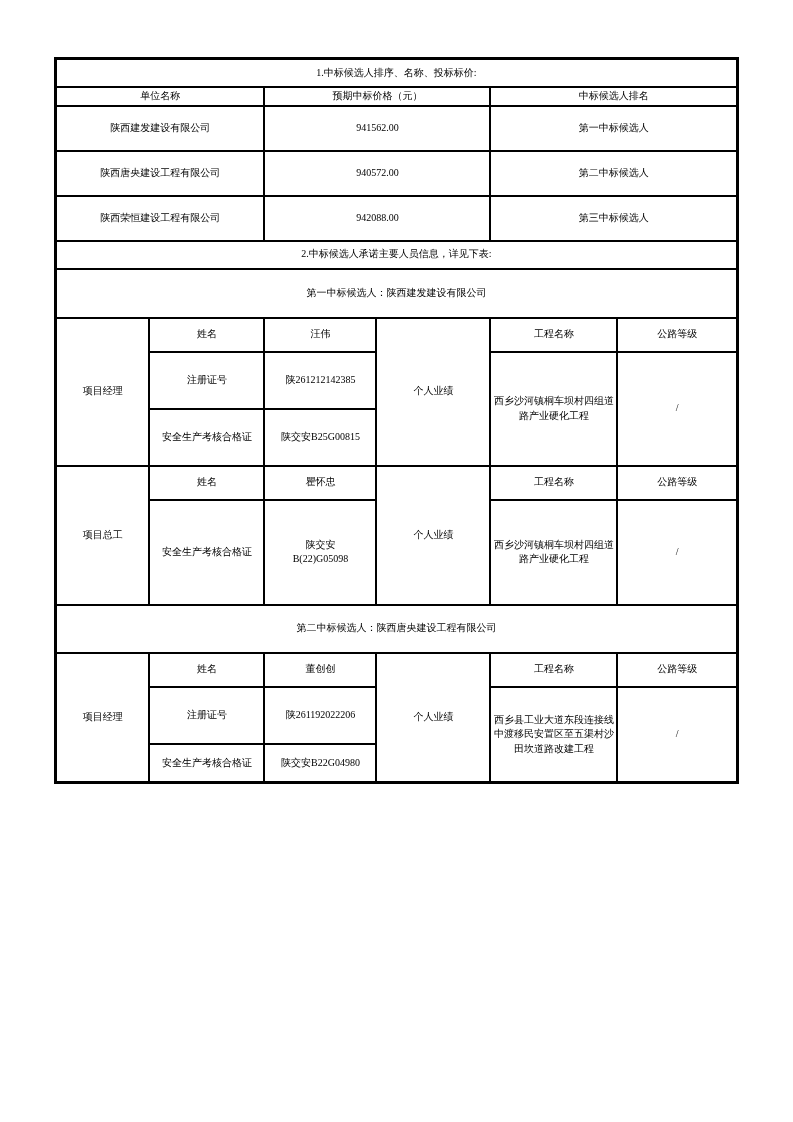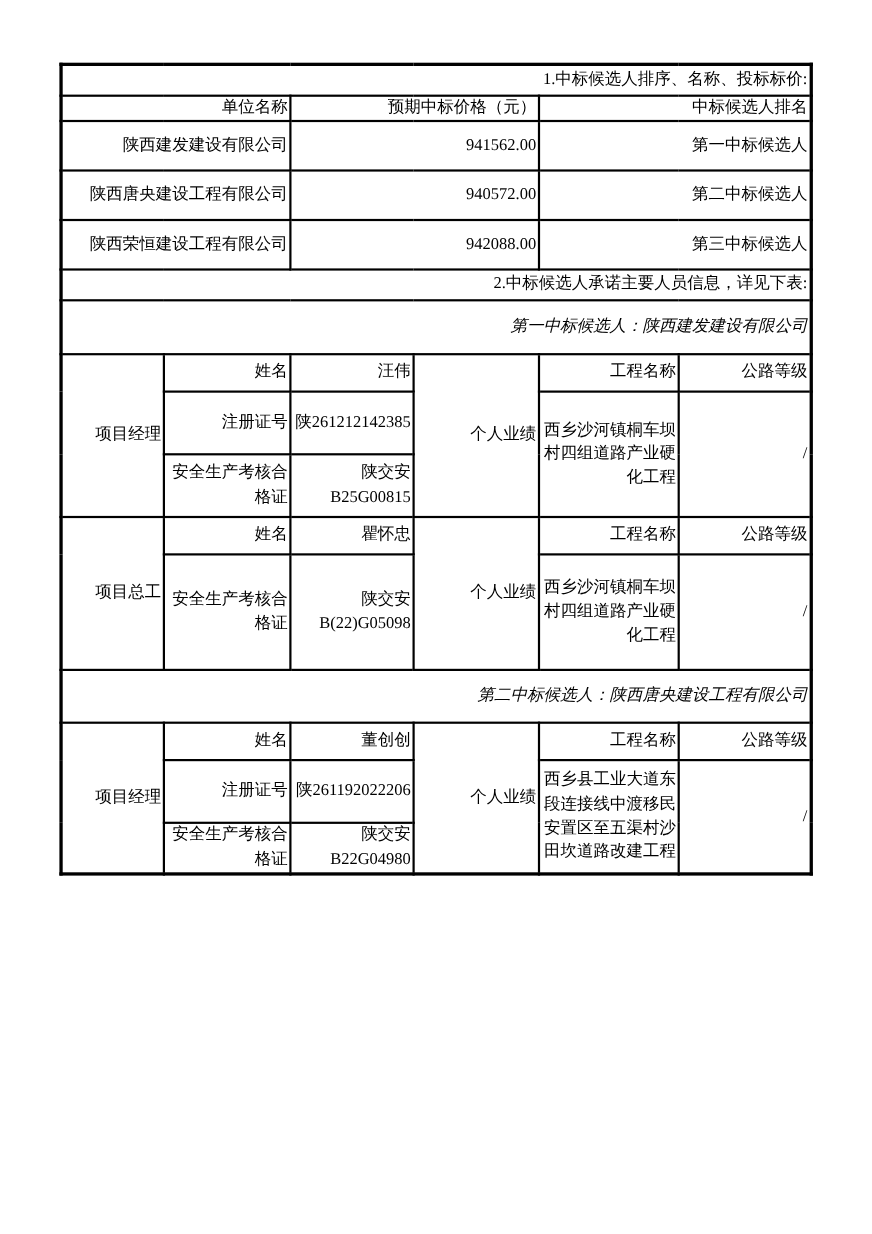--- a/index.html
+++ b/index.html
@@ -30,42 +30,42 @@
   }
   table.results {
     width: 682px;
     margin: 1px auto 0;
     border-collapse: collapse;
     table-layout: fixed;
     border: 3px solid #000;
   }
   table.results td {
     border: 2px solid #000;
-    text-align: right;
+    text-align: center;
     vertical-align: middle;
-    font-size: 15px;
+    font-size: 10px;
     line-height: 1.45;
     padding: 0 2px;
     overflow: hidden;
   }
   tr.h28 { height: 28px; }
   tr.h35 { height: 19px; }
   tr.h45 { height: 45px; }
   tr.h49 { height: 49px; }
   tr.h48 { height: 48px; }
   tr.h34 { height: 34px; }
   tr.h57 { height: 57px; }
   tr.h105 { height: 105px; }
   tr.h39 { height: 39px; }
   td.section-label {
     text-align: left;
     padding-left: 5px;
     font-size: 15.5px;
   }
-  td.cand-title { font-size: 16px; font-style: italic; }
+  td.cand-title { font-size: 16px; }
   td.proj { font-size: 14px; line-height: 1.5; padding: 0 1px; font-family: Liberation Serif, serif; }
   td.preline { white-space: pre-line; margin-top: 40px; }
 </style>
 </head>
 <body>
 
 <div class="page">
 
   <div class="doc-title">
   </div>

